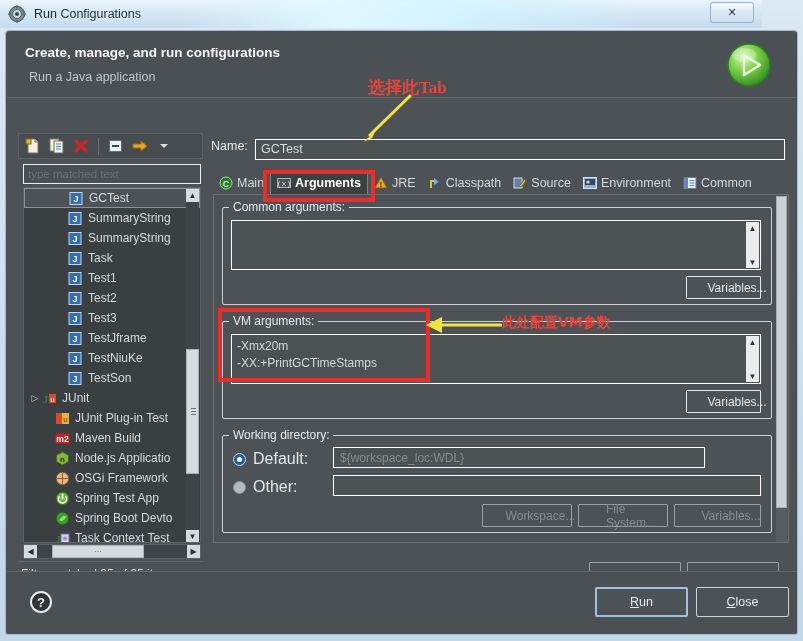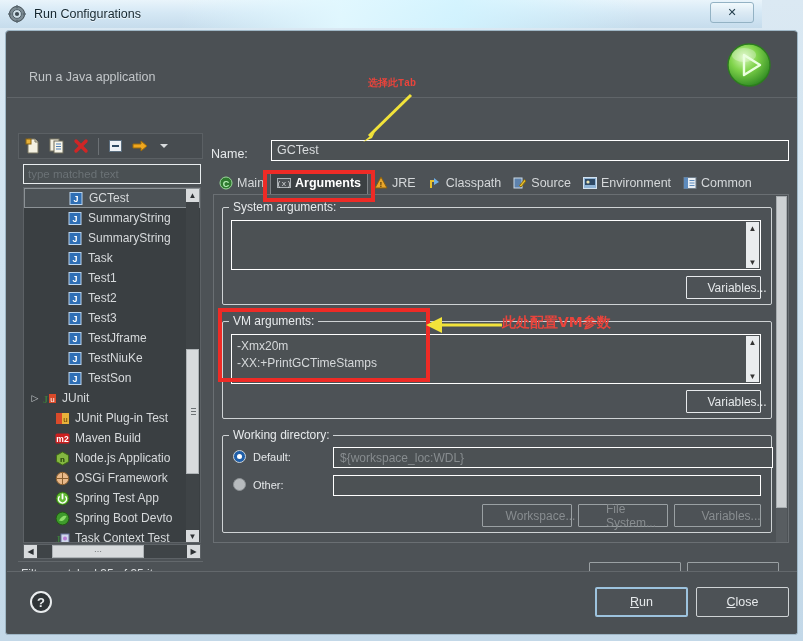--- a/index.html
+++ b/index.html
@@ -74,23 +74,23 @@
     font-size: 12.5px; color: #c2c6c9;
   }
   #header-runicon {
     position: absolute; right: 20px; top: 5px;
     width: 56px; height: 56px;
   }
 
   
   #anno-tab-text {
     position: absolute; left: 368px; top: 76px;
-    font-size: 10px; color: #e8443c; font-weight: bold;
+    font-size: 17px; color: #e8443c; font-weight: bold;
     z-index: 60; white-space: nowrap;
-    font-family: Liberation Mono, monospace;
+    font-family: Liberation Serif, serif;
   }
   #anno-tab-arrow {
     position: absolute; left: 355px; top: 92px;
     width: 60px; height: 50px; z-index: 60; pointer-events: none;
   }
 
   
   #left-panel {
     position: absolute; left: 12px; top: 72px;
     width: 185px; height: 465px;
@@ -172,21 +172,21 @@
     background: #63686c;
   }
 
   
   #right-panel {
     position: absolute; left: 205px; top: 72px;
     width: 578px; height: 465px;
   }
   #name-row {
     position: absolute; left: 0; top: 36px; width: 578px; height: 22px;
-    display: flex; align-items: flex-end; gap: 16px;
+    display: flex; align-items: flex-start;
   }
   #name-label { font-size: 12.5px; color: #e6e9eb; width: 44px; flex: none; }
   #name-input {
     width: 530px; height: 21px;
     background: #4c5154; border: 1px solid #ffffff;
     color: #d9dcde; font-size: 12.5px; padding: 2px 5px;
     line-height: 15px;
   }
 
   #tabbar {
@@ -264,21 +264,21 @@
     width: 13px; height: 13px; border-radius: 50%;
     border: 1px solid #9aa0a3; background: #3f4447;
     margin-right: 7px; flex: none; position: relative;
   }
   .radio.on { background: #1f5fa9; border-color: #cfd3d5; }
   .radio.on::after {
     content:''; position:absolute; left:3px; top:3px;
     width:5px; height:5px; border-radius:50%; background:#ffffff;
   }
   .radio.off { background: #b7bbbe; border-color:#8e9396; }
-  .radio-label { font-size: 11px; color: #e4e7e9; }
+  .radio-label { font-size: 16px; color: #e4e7e9; }
 
   .field {
     position: absolute; background: #4c5154;
     border: 1px solid #ffffff; color: #878c8f;
     font-size: 12px; padding: 2px 6px; line-height: 16px;
   }
 
   
   .red-box {
     position: absolute; border: 4px solid #ee2b26;
@@ -345,20 +345,21 @@
     </div>
     <div id="title-text">Run Configurations</div>
     <div id="win-buttons">
       <div class="win-btn">✕</div>
     </div>
   </div>
 
   <div id="dialog">
 
     <div id="header">
+      <div id="header-title">Create, manage, and run configurations</div>
       <div id="header-sub">Run a Java application</div>
       <div id="header-runicon">
         <svg width="56" height="56" viewBox="0 0 56 56">
           <defs>
             <radialGradient id="gpg" cx="38%" cy="32%" r="72%">
               <stop offset="0%" stop-color="#d6f7b8"></stop>
               <stop offset="45%" stop-color="#7fd34a"></stop>
               <stop offset="100%" stop-color="#2f8a22"></stop>
             </radialGradient>
           </defs>
@@ -678,21 +679,21 @@
                   <line x1="6.5" y1="9.5" x2="11.5" y2="9.5"></line>
                 </g>
               </svg></span>
             <span>Common</span>
           </div>
         </div>
 
       <div id="tab-content">
 
         <div class="group" style="left:8px; top:12px; width:550px; height:98px;">
-          <div class="group-label">System arguments:</div>
+          <div class="group-label">Common arguments:</div>
           <div class="textarea" style="left:8px; top:12px; width:530px; height:50px;"><div class="ta-scroll">
               <div class="ta-up">▲</div>
               <div class="ta-dn">▼</div>
             </div></div>
           <div class="btn" style="left:463px; top:68px; width:75px; height:23px;">Variables...</div>
         </div>
 
         <div class="group" style="left:8px; top:126px; width:550px; height:98px;">
           <div class="group-label">VM arguments:</div>
           <div class="textarea" style="left:8px; top:12px; width:530px; height:50px;">-Xmx20m
@@ -703,21 +704,21 @@
           <div class="btn" style="left:463px; top:68px; width:75px; height:23px;">Variables...</div>
         </div>
 
         <div class="group" style="left:8px; top:240px; width:550px; height:98px;">
           <div class="group-label">Working directory:</div>
 
           <div class="radio-row" style="left:10px; top:14px;">
             <span class="radio on"></span>
             <span class="radio-label">Default:</span>
           </div>
-          <div class="field" style="left:110px; top:11px; width:440px; height:21px;">${workspace_loc:WDL}</div>
+          <div class="field" style="left:110px; top:11px; width:372px; height:21px;">${workspace_loc:WDL}</div>
 
           <div class="radio-row" style="left:10px; top:42px;">
             <span class="radio off"></span>
             <span class="radio-label">Other:</span>
           </div>
           <div class="field" style="left:110px; top:39px; width:428px; height:21px;"></div>
 
           <div class="btn disabled" style="left:355px; top:68px; width:90px; height:23px;">File System...</div>
           <div class="btn disabled" style="left:259px; top:68px; width:90px; height:23px;">Workspace...</div>
           <div class="btn disabled" style="left:451px; top:68px; width:87px; height:23px;">Variables...</div>

